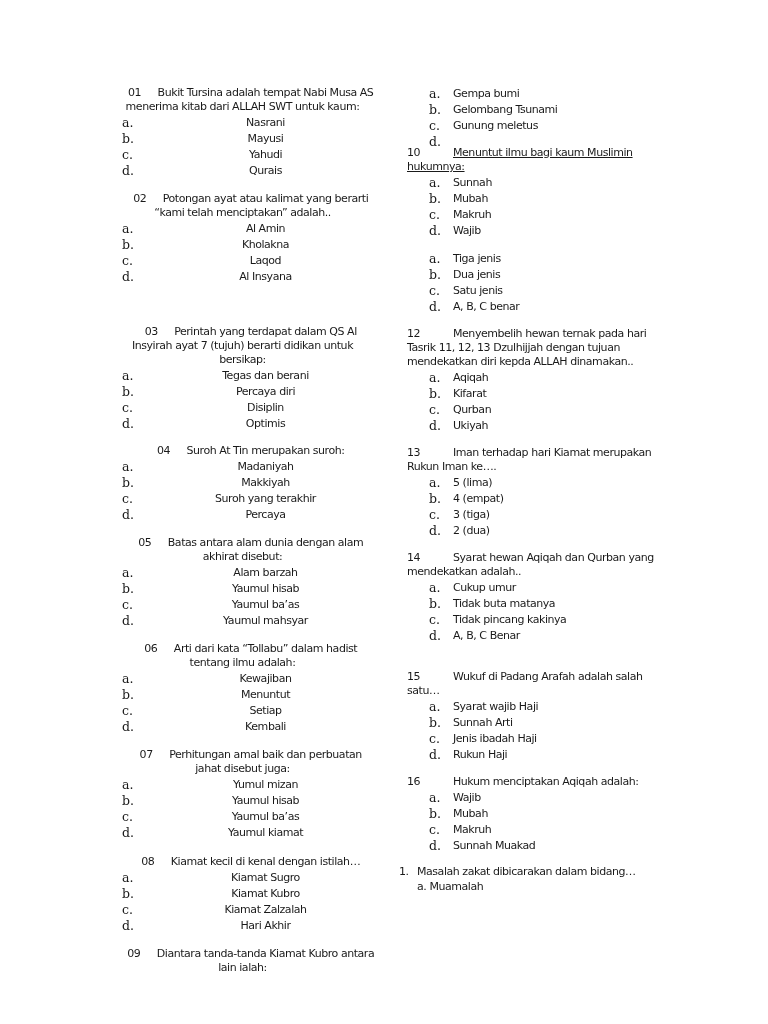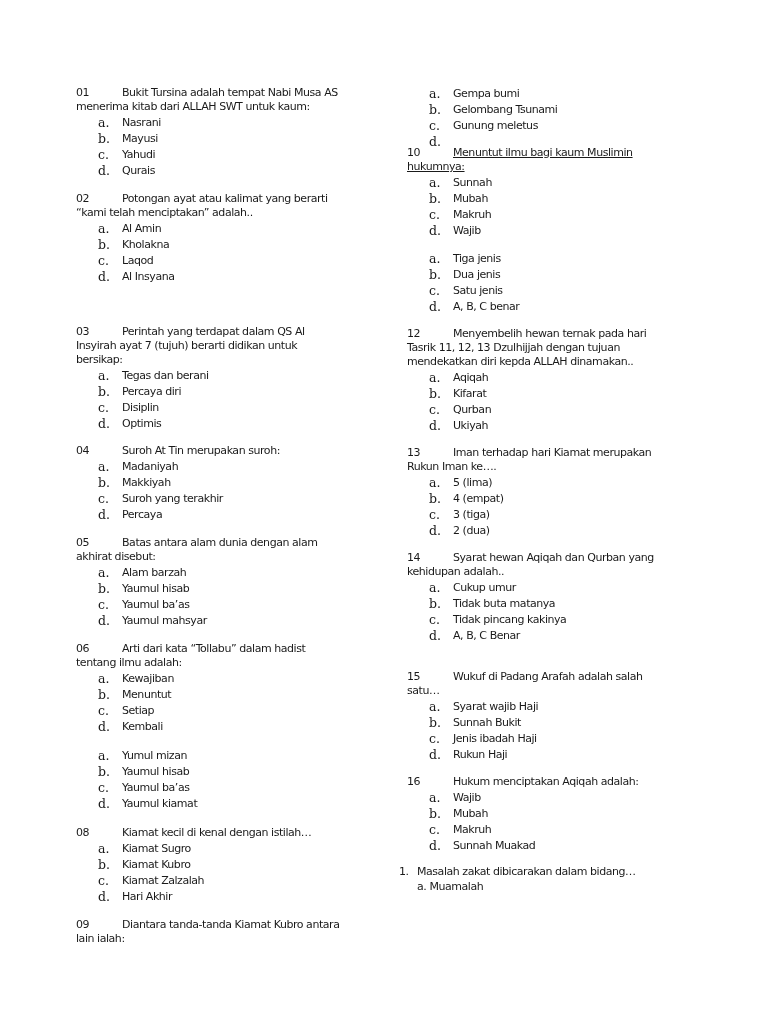--- a/index.html
+++ b/index.html
@@ -15,21 +15,21 @@
       font-family: "DejaVu Sans", sans-serif;
       color: #1a1a1a;
       font-size: 11px;
       letter-spacing: -0.45px;
     }
     .col {
       position: absolute;
       top: 86px;
       width: 285px;
     }
-    .col-left { left: 76px; }
+    .col-left { left: 100px; text-align: center; }
     .col-right { left: 407px; }
 
     .question {
       margin-bottom: 11px;
     }
     .q-stem {
       line-height: 14px;
       position: relative;
       margin-bottom: 1px;
     }
@@ -179,20 +179,24 @@
     </div>
     <ul class="options">
       <li class="option"><span class="opt-marker">a.</span><span class="opt-text">Kewajiban</span></li>
       <li class="option"><span class="opt-marker">b.</span><span class="opt-text">Menuntut</span></li>
       <li class="option"><span class="opt-marker">c.</span><span class="opt-text">Setiap</span></li>
       <li class="option"><span class="opt-marker">d.</span><span class="opt-text">Kembali</span></li>
     </ul>
   </div>
 
   <div class="question" id="q07">
+    <div class="q-stem">
+      <span class="q-num">07</span><span>Perhitungan amal baik dan perbuatan</span><br>
+      <span>jahat disebut juga:</span>
+    </div>
     <ul class="options">
       <li class="option"><span class="opt-marker">a.</span><span class="opt-text">Yumul mizan</span></li>
       <li class="option"><span class="opt-marker">b.</span><span class="opt-text">Yaumul hisab</span></li>
       <li class="option"><span class="opt-marker">c.</span><span class="opt-text">Yaumul ba’as</span></li>
       <li class="option"><span class="opt-marker">d.</span><span class="opt-text">Yaumul kiamat</span></li>
     </ul>
   </div>
 
   <div class="question" id="q08">
     <div class="q-stem">
@@ -268,38 +272,38 @@
       <li class="option"><span class="opt-marker">a.</span><span class="opt-text">5 (lima)</span></li>
       <li class="option"><span class="opt-marker">b.</span><span class="opt-text">4 (empat)</span></li>
       <li class="option"><span class="opt-marker">c.</span><span class="opt-text">3 (tiga)</span></li>
       <li class="option"><span class="opt-marker">d.</span><span class="opt-text">2 (dua)</span></li>
     </ul>
   </div>
 
   <div class="question" id="q14">
     <div class="q-stem">
       <span class="q-num">14</span><span>Syarat hewan Aqiqah dan Qurban yang</span><br>
-      <span>kehidupan adalah..</span>
+      <span>mendekatkan adalah..</span>
     </div>
     <ul class="options">
       <li class="option"><span class="opt-marker">a.</span><span class="opt-text">Cukup umur</span></li>
       <li class="option"><span class="opt-marker">b.</span><span class="opt-text">Tidak buta matanya</span></li>
       <li class="option"><span class="opt-marker">c.</span><span class="opt-text">Tidak pincang kakinya</span></li>
       <li class="option"><span class="opt-marker">d.</span><span class="opt-text">A, B, C Benar</span></li>
     </ul>
   </div>
 
   <div class="question" id="q15">
     <div class="q-stem">
       <span class="q-num">15</span><span>Wukuf di Padang Arafah adalah salah</span><br>
       <span>satu…</span>
     </div>
     <ul class="options">
       <li class="option"><span class="opt-marker">a.</span><span class="opt-text">Syarat wajib Haji</span></li>
-      <li class="option"><span class="opt-marker">b.</span><span class="opt-text">Sunnah Bukit</span></li>
+      <li class="option"><span class="opt-marker">b.</span><span class="opt-text">Sunnah Arti</span></li>
       <li class="option"><span class="opt-marker">c.</span><span class="opt-text">Jenis ibadah Haji</span></li>
       <li class="option"><span class="opt-marker">d.</span><span class="opt-text">Rukun Haji</span></li>
     </ul>
   </div>
 
   <div class="question" id="q16">
     <div class="q-stem">
       <span class="q-num">16</span><span>Hukum menciptakan Aqiqah adalah:</span>
     </div>
     <ul class="options">

